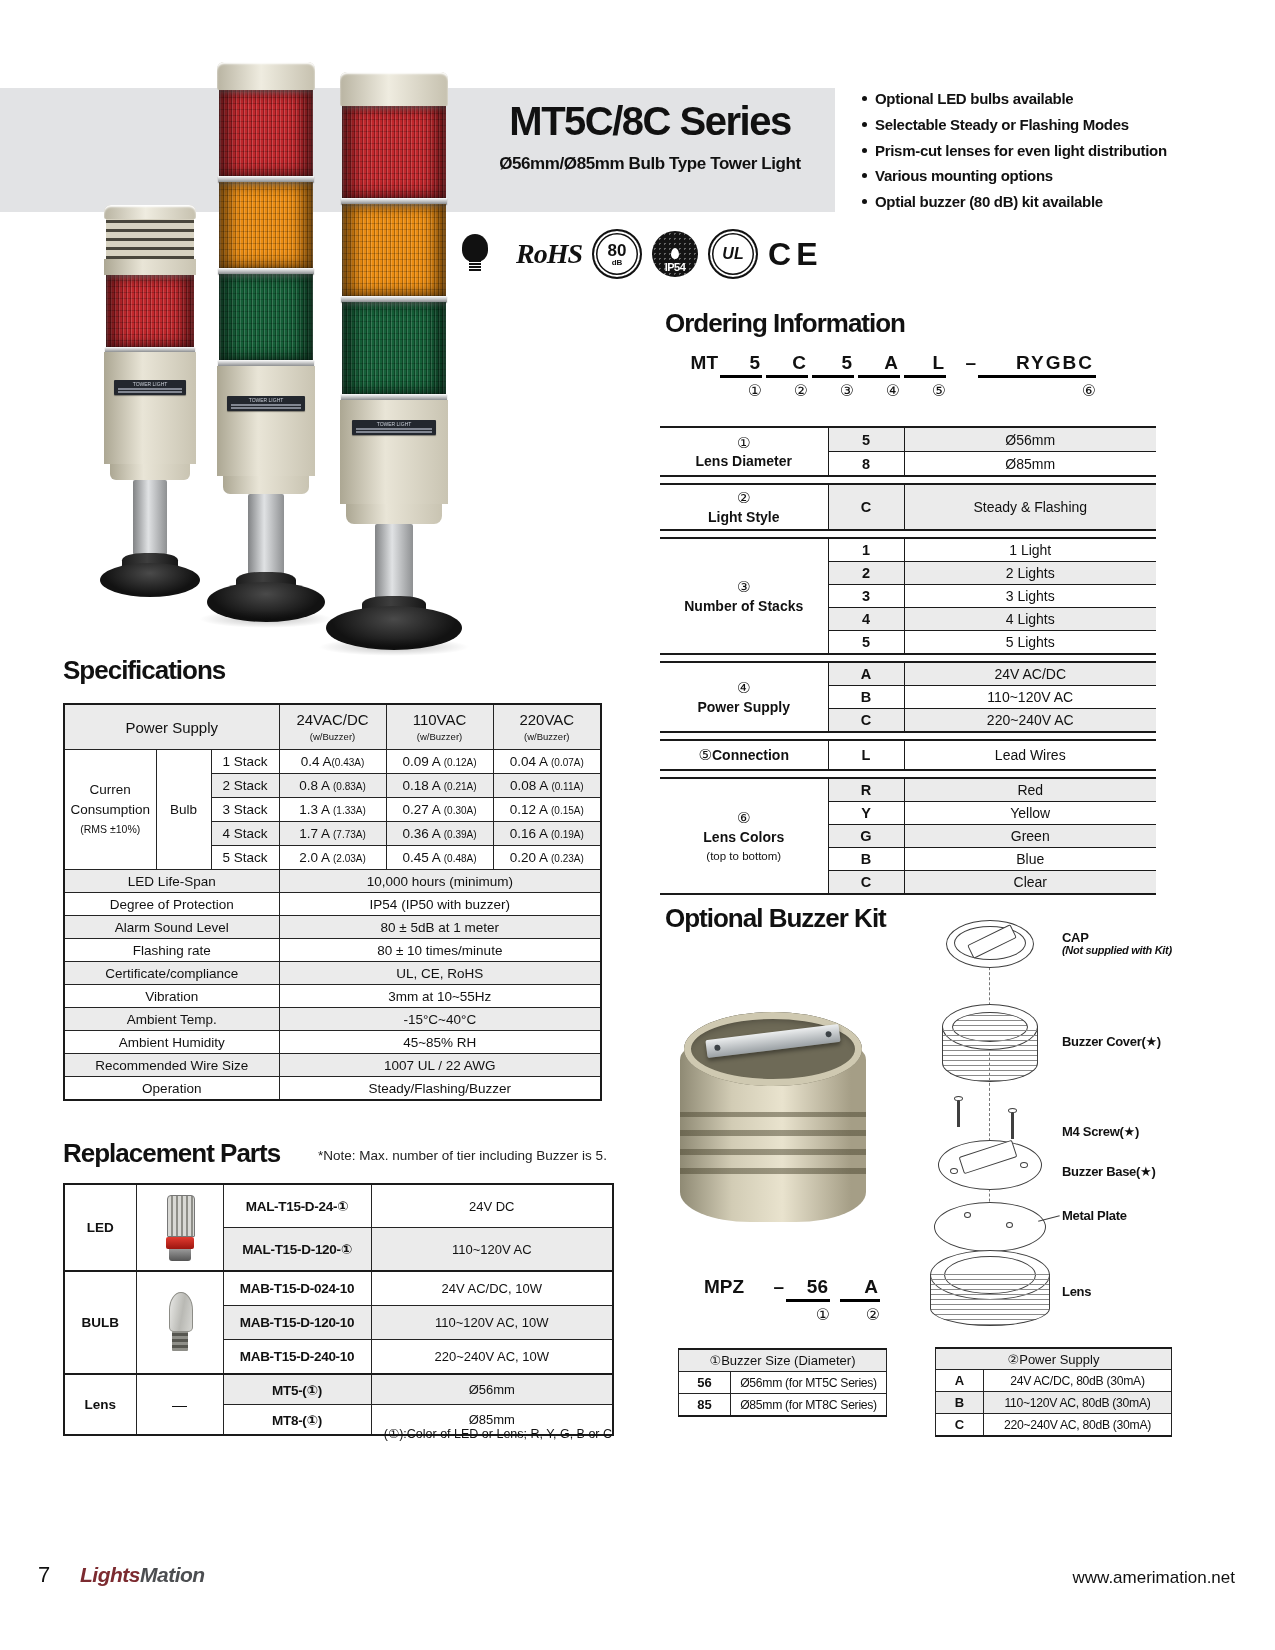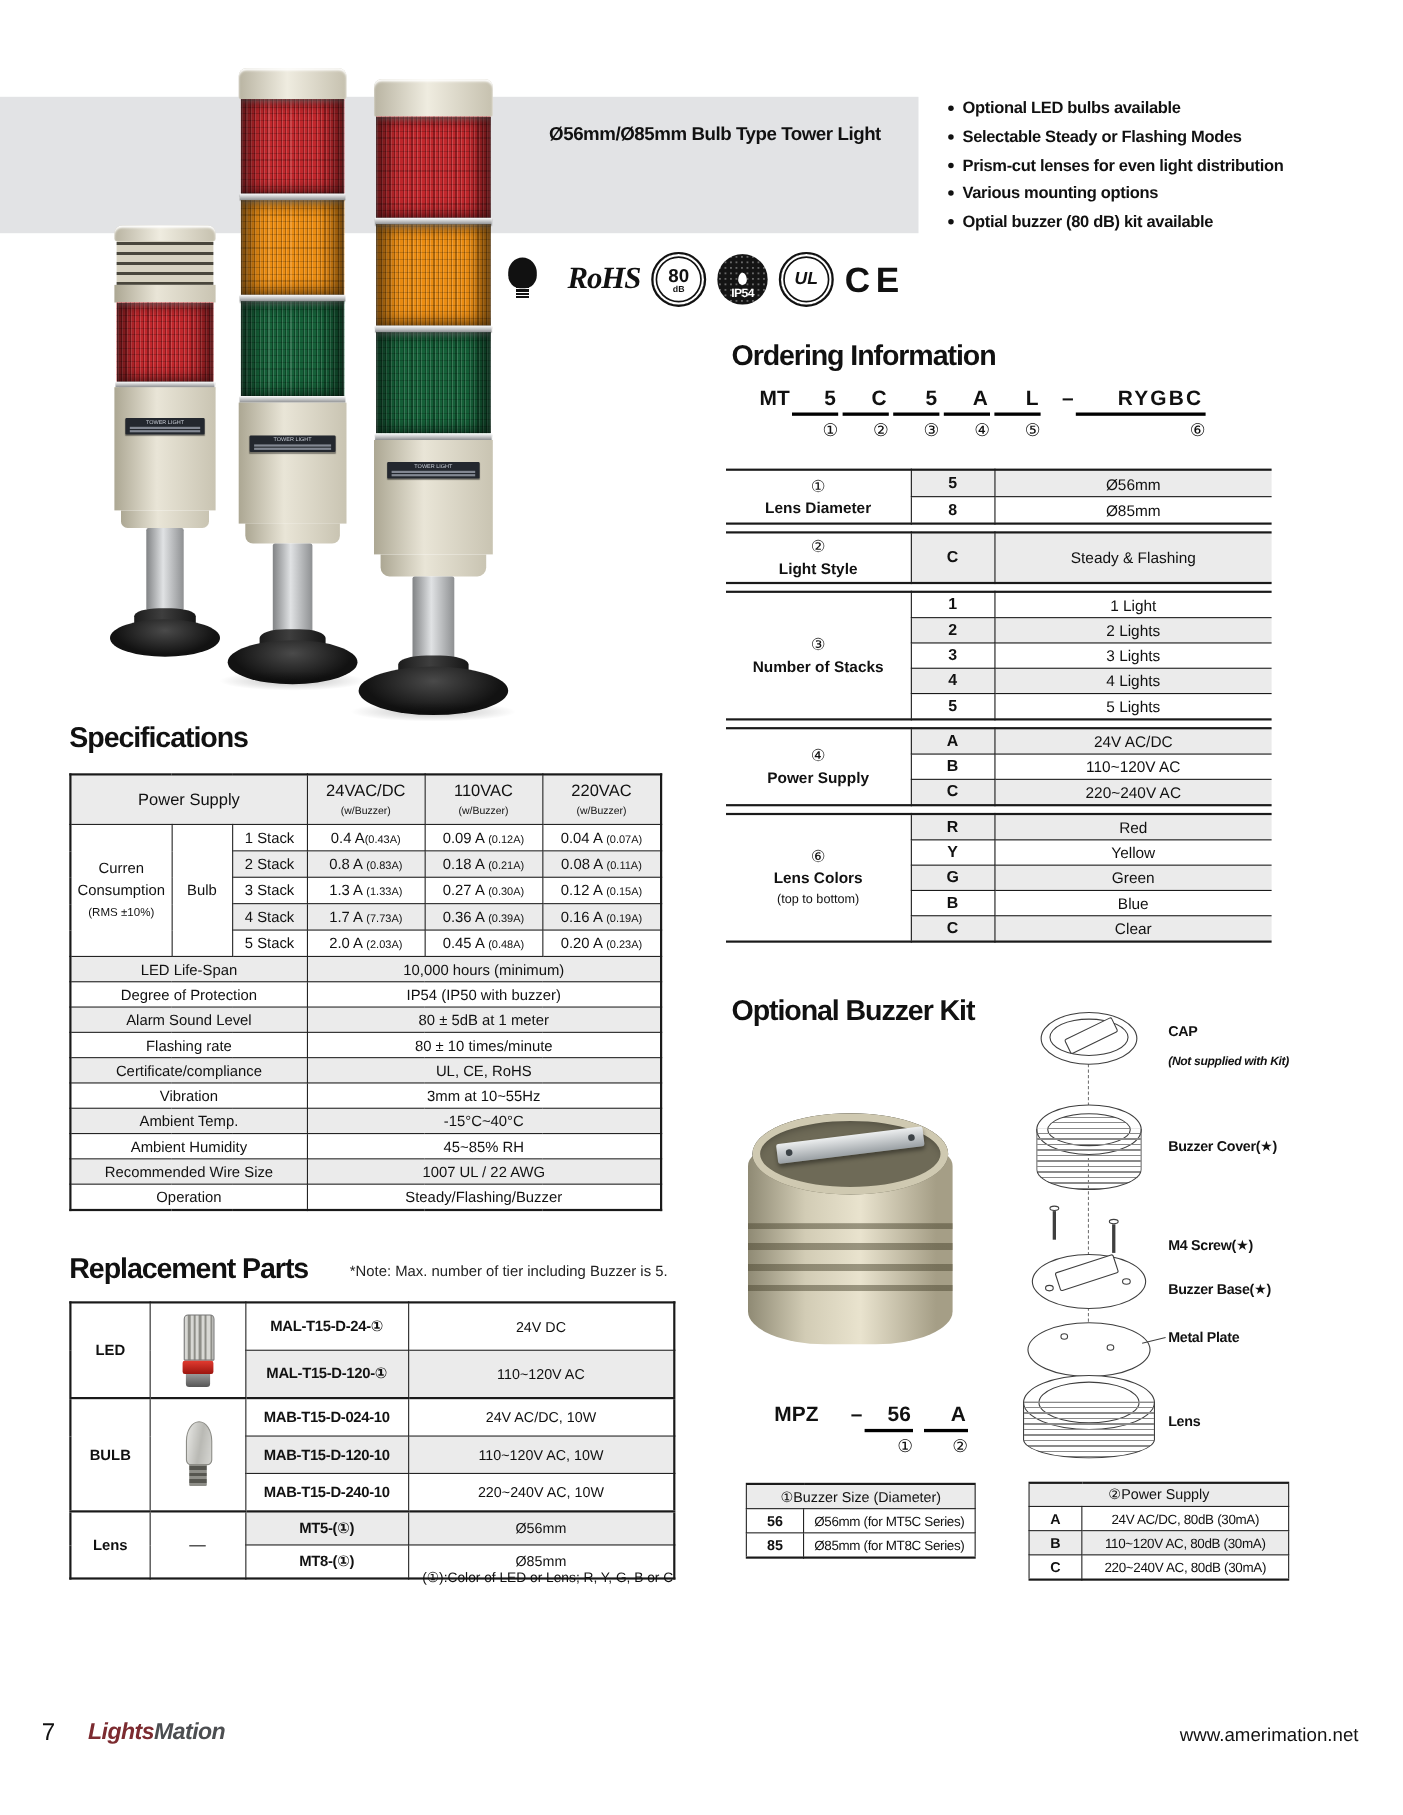--- a/index.html
+++ b/index.html
@@ -133,20 +133,21 @@
   .brand{left:80px;top:1563px;font-size:21px;font-weight:bold;font-style:italic;letter-spacing:-0.5px;}
   .brand .b1{color:#7c2b30;} .brand .b2{color:#4c4e51;}
   .site{right:40px;top:1568px;font-size:17px;}
 </style>
 </head>
 <body>
 
 <div class="abs grayband"></div>
 
 <div class="abs titleblock">
+  <div class="bigtitle">MT5C/8C Series</div>
   <div class="subtitle">Ø56mm/Ø85mm  Bulb Type Tower Light</div>
 </div>
 
 <div class="abs features">
   <div class="fi">
       <span class="dot"></span>
       <span>Optional LED bulbs available</span>
     </div>
   <div class="fi">
       <span class="dot"></span>
@@ -364,20 +365,34 @@
   </tbody>
     </table>
   <table class="ot">
     <colgroup>
         <col style="width:168px">
         <col style="width:76px">
         <col style="width:252px">
       </colgroup>
     <tbody>
         <tr>
+      <td class="olab"><span class="gnum">⑤</span><span>Connection</span></td>
+      <td class="ocode" style="height:28px;">L</td>
+      <td class="odesc">Lead Wires</td>
+        </tr>
+  </tbody>
+    </table>
+  <table class="ot">
+    <colgroup>
+        <col style="width:168px">
+        <col style="width:76px">
+        <col style="width:252px">
+      </colgroup>
+    <tbody>
+        <tr>
       <td class="olab" rowspan="5"><span class="gnum">⑥</span><br><span>Lens Colors</span><br><span class="gsub">(top to bottom)</span></td>
       <td class="ocode shade" style="height:22px;">R</td>
       <td class="odesc shade">Red</td>
         </tr>
     <tr>
           <td class="ocode" style="height:22px;">Y</td>
           <td class="odesc">Yellow</td>
         </tr>
     <tr>
           <td class="ocode shade" style="height:22px;">G</td>
@@ -587,21 +602,21 @@
 
   <div class="oe" style="left:14px;top:290px;width:112px;height:50px;"></div>
   <div class="oe" style="left:44px;top:300px;width:7px;height:6px;"></div>
   <div class="oe" style="left:86px;top:310px;width:7px;height:6px;"></div>
 
   <div class="oe" style="left:10px;top:338px;width:120px;height:50px;"></div>
   <div class="oe" style="left:24px;top:344px;width:92px;height:38px;"></div>
   <div class="cyl hatch" style="left:10px;top:362px;width:120px;height:52px;"></div>
 
   <div class="dlabel" style="top:18px;">CAP</div>
-  <div class="dlabel dsub" style="top:47px;">(Not supplied with Kit)</div>
+  <div class="dlabel dsub" style="top:32px;">(Not supplied with Kit)</div>
   <div class="dlabel" style="top:122px;">Buzzer Cover(★)</div>
   <div class="dlabel" style="top:212px;">M4 Screw(★)</div>
   <div class="dlabel" style="top:252px;">Buzzer Base(★)</div>
   <div class="leader" style="left:118px;top:306px;width:22px;transform:rotate(-14deg);"></div>
   <div class="dlabel" style="top:296px;">Metal Plate</div>
   <div class="dlabel" style="top:372px;">Lens</div>
 </div>
 
 <div class="abs mpz">
   <div class="codeseg" style="width:66px;text-align:right;">

